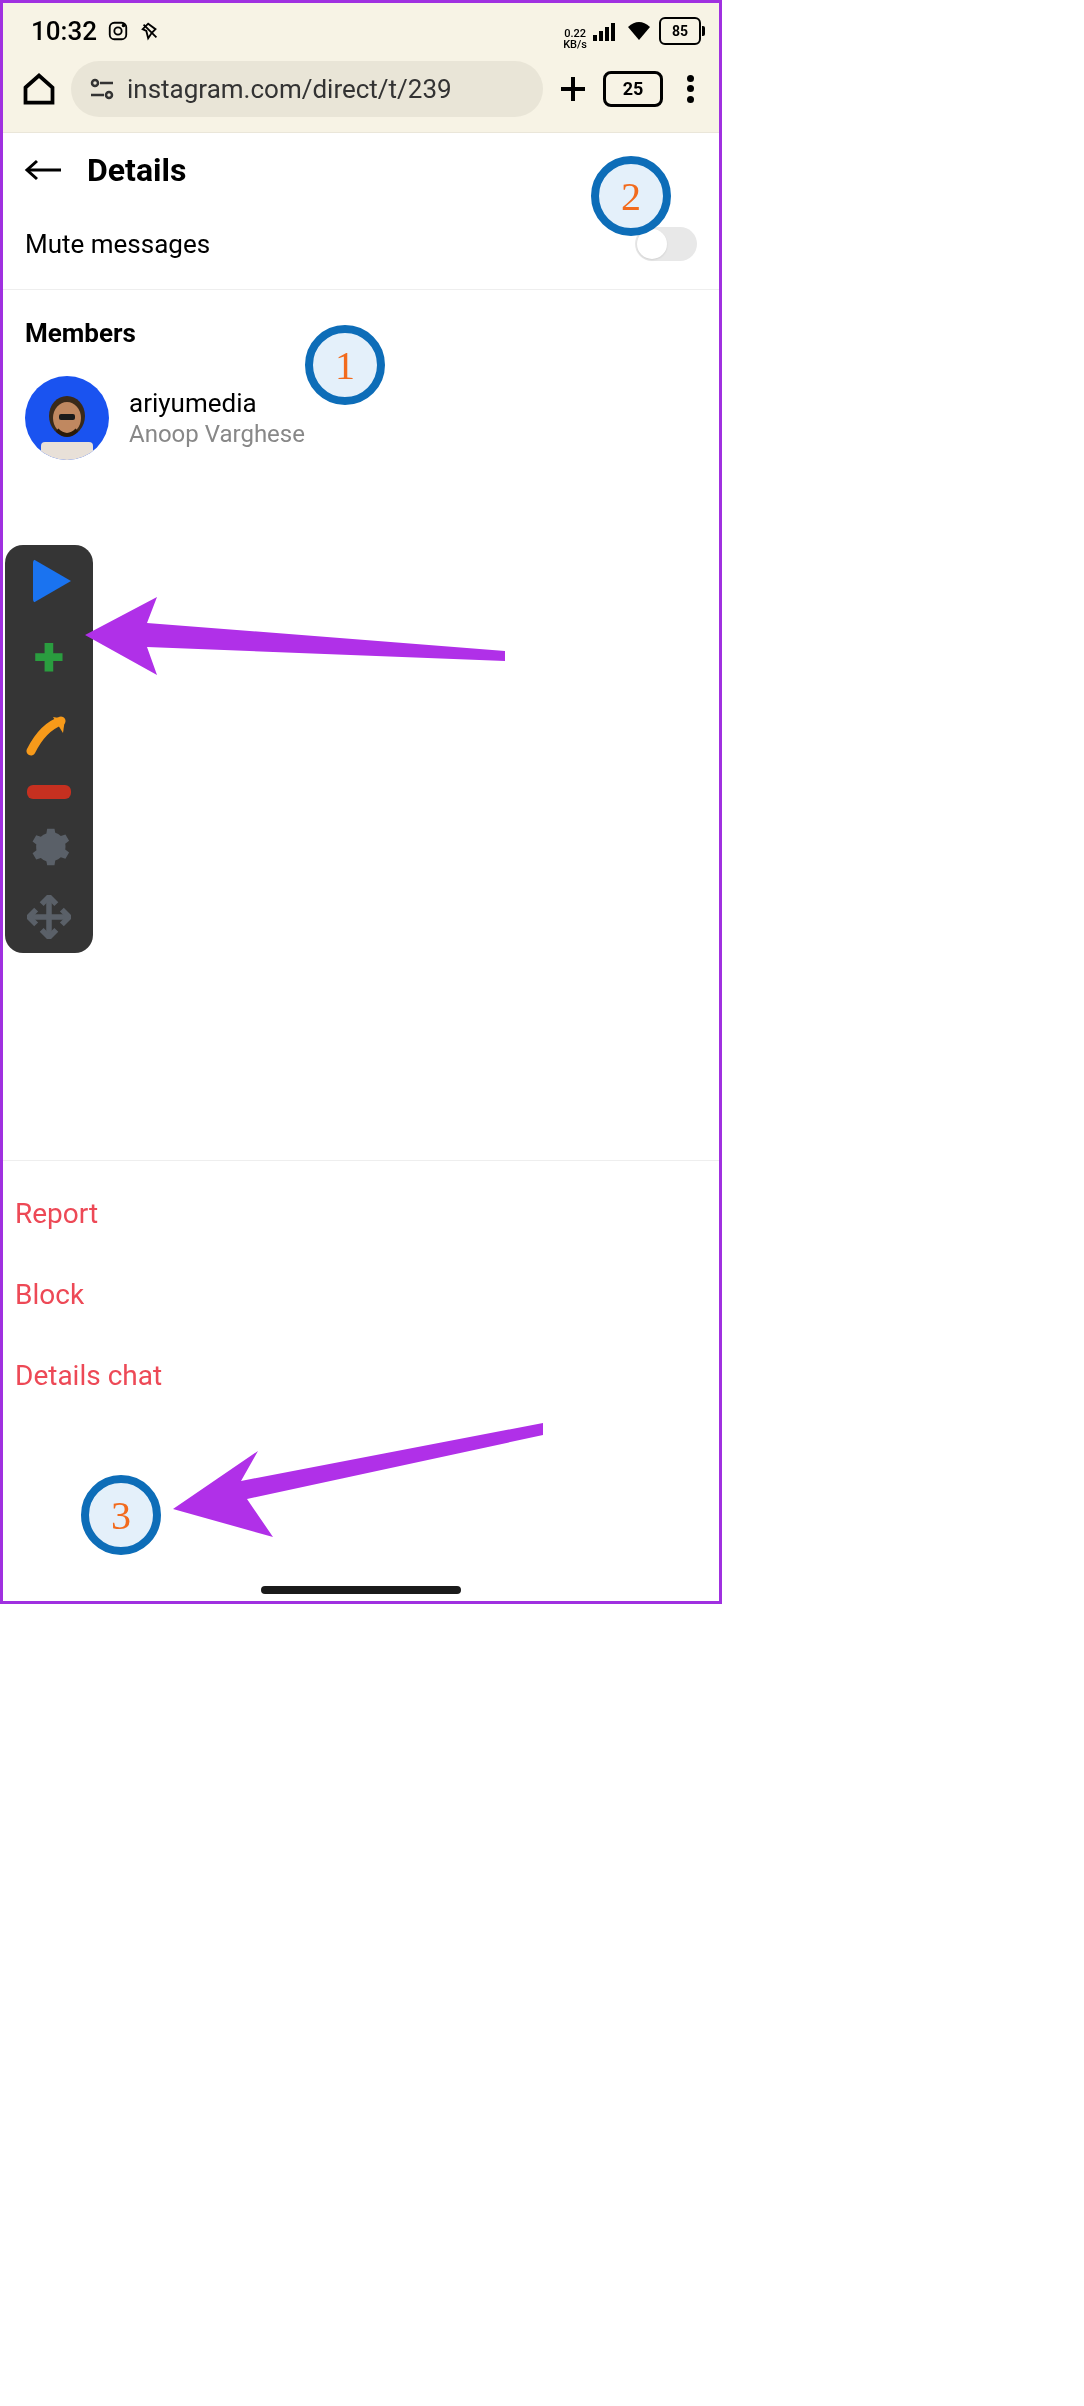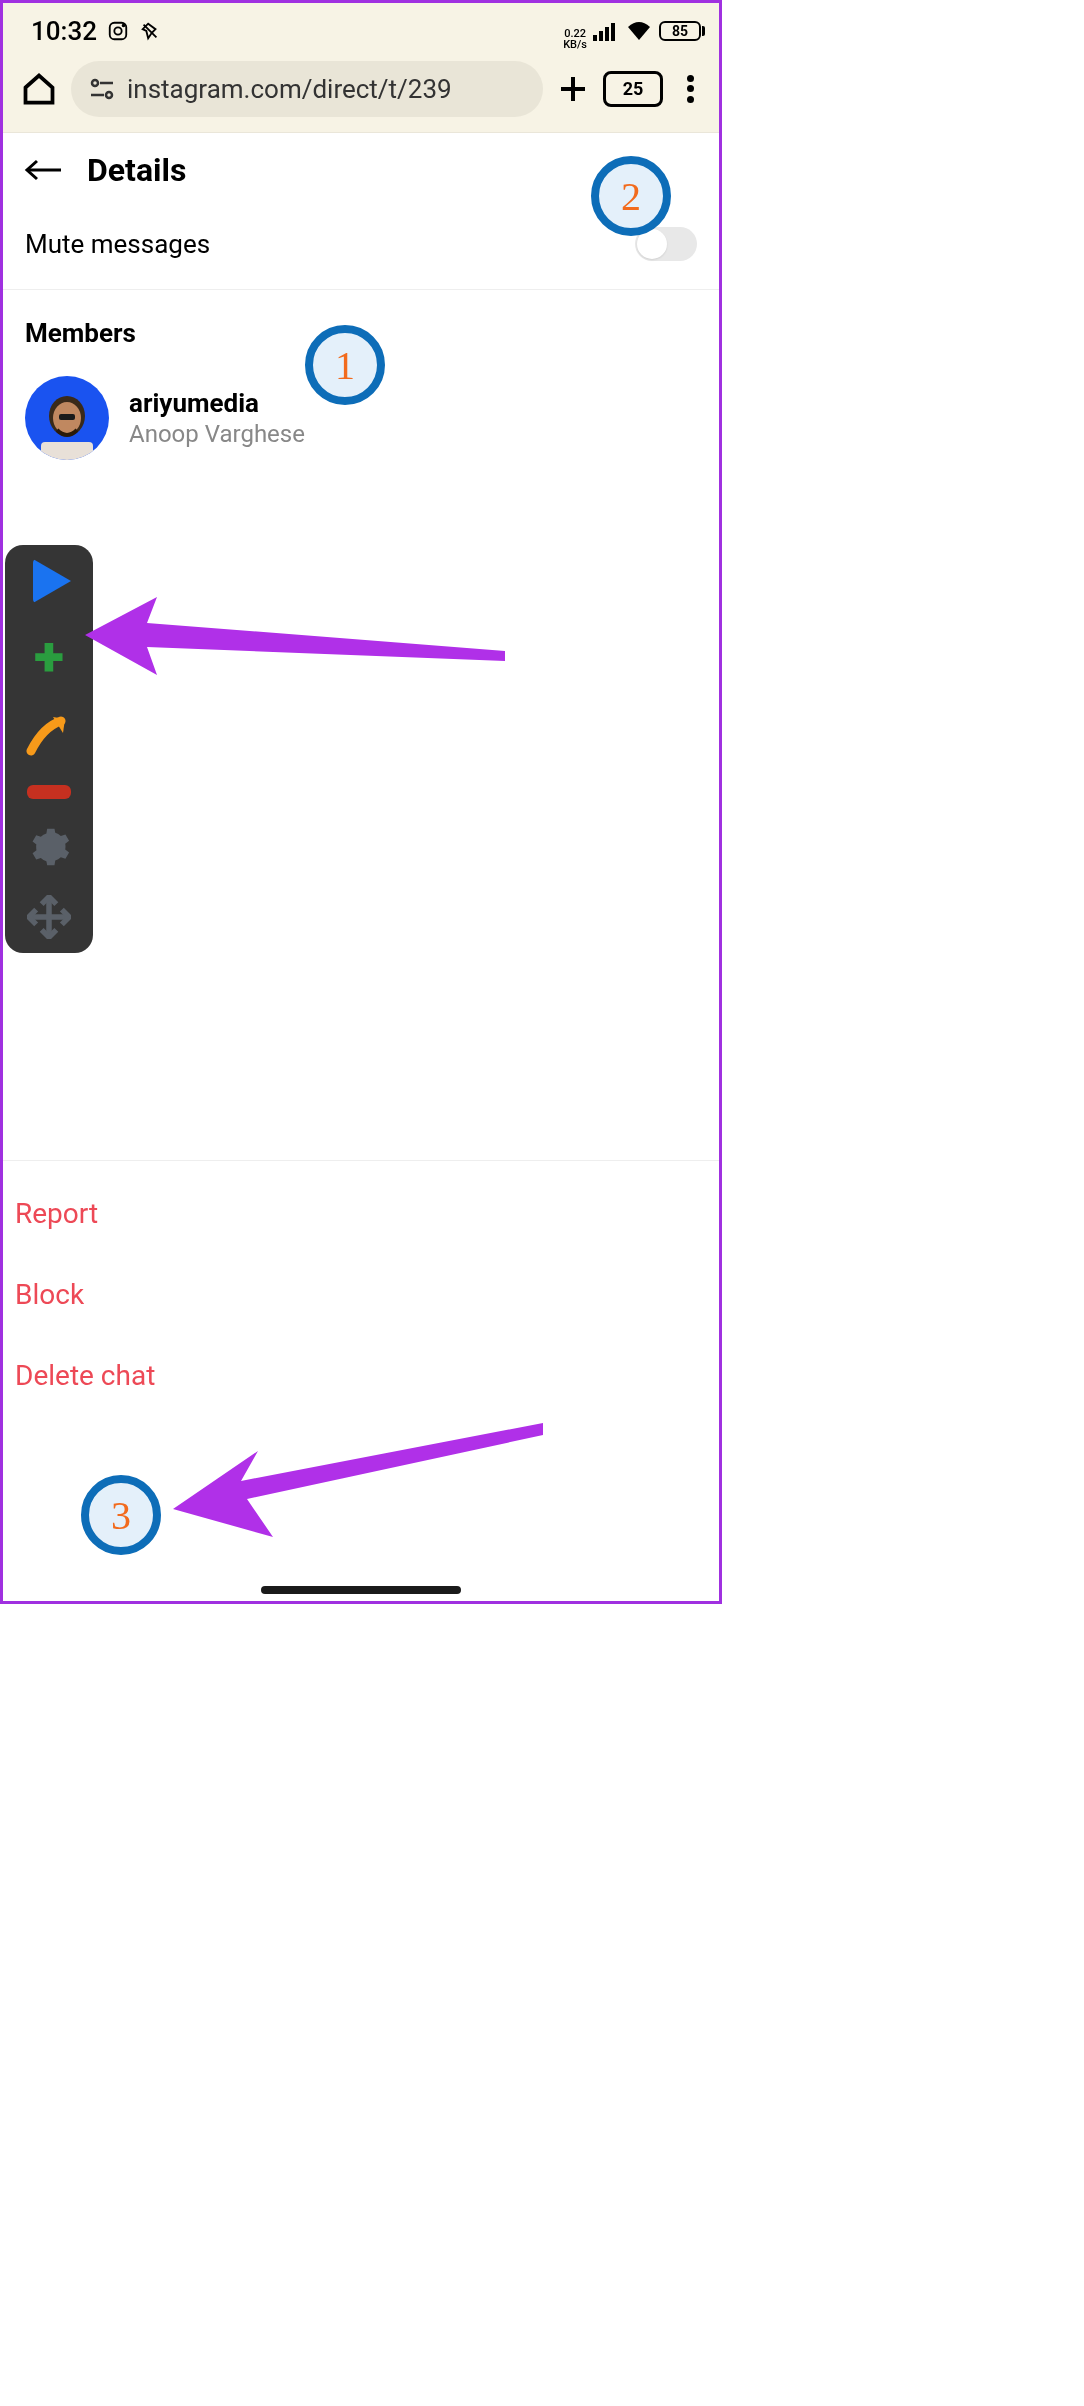--- a/index.html
+++ b/index.html
@@ -55,21 +55,21 @@
     }
     .battery {
       display: flex;
       align-items: center;
       gap: 1px;
     }
     .battery-box {
       border: 2px solid #000;
       border-radius: 6px;
       width: 42px;
-      height: 20px;
+      height: 28px;
       display: flex;
       align-items: center;
       justify-content: center;
       font-size: 14px;
       font-weight: 700;
     }
     .battery-tip {
       width: 3px;
       height: 10px;
       background: #000;
@@ -224,21 +224,21 @@
       width: 72px;
       height: 68px;
     }
     .member-info {
       display: flex;
       flex-direction: column;
       gap: 2px;
     }
     .member-handle {
       font-size: 26px;
-      font-weight: 700;
+      font-weight: 400;
       color: #000;
     }
     .member-name {
       font-size: 24px;
       color: #888;
     }
     
     .float-toolbar {
       position: absolute;
       left: 2px;
@@ -433,21 +433,21 @@
       <div class="member-info">
         <span class="member-handle">ariyumedia</span>
         <span class="member-name">Anoop Varghese</span>
       </div>
     </div>
   </div>
   <div class="spacer"></div>
   <div class="action-section">
     <div class="action-item">Report</div>
     <div class="action-item">Block</div>
-    <div class="action-item">Delete chat</div>
+    <div class="action-item">Details chat</div>
   </div>
 </div>
 
 <div class="float-toolbar">
   <div class="tool-play"></div>
   <div class="tool-plus">+</div>
   <svg class="tool-arrow" viewBox="0 0 48 48" fill="none" stroke="#f79a1a" stroke-width="9" stroke-linecap="round">
       <path d="M6 40 Q18 16 36 10"></path>
       <polyline points="28,6 40,8 38,22" fill="#f79a1a" stroke="none"></polyline>
     </svg>

